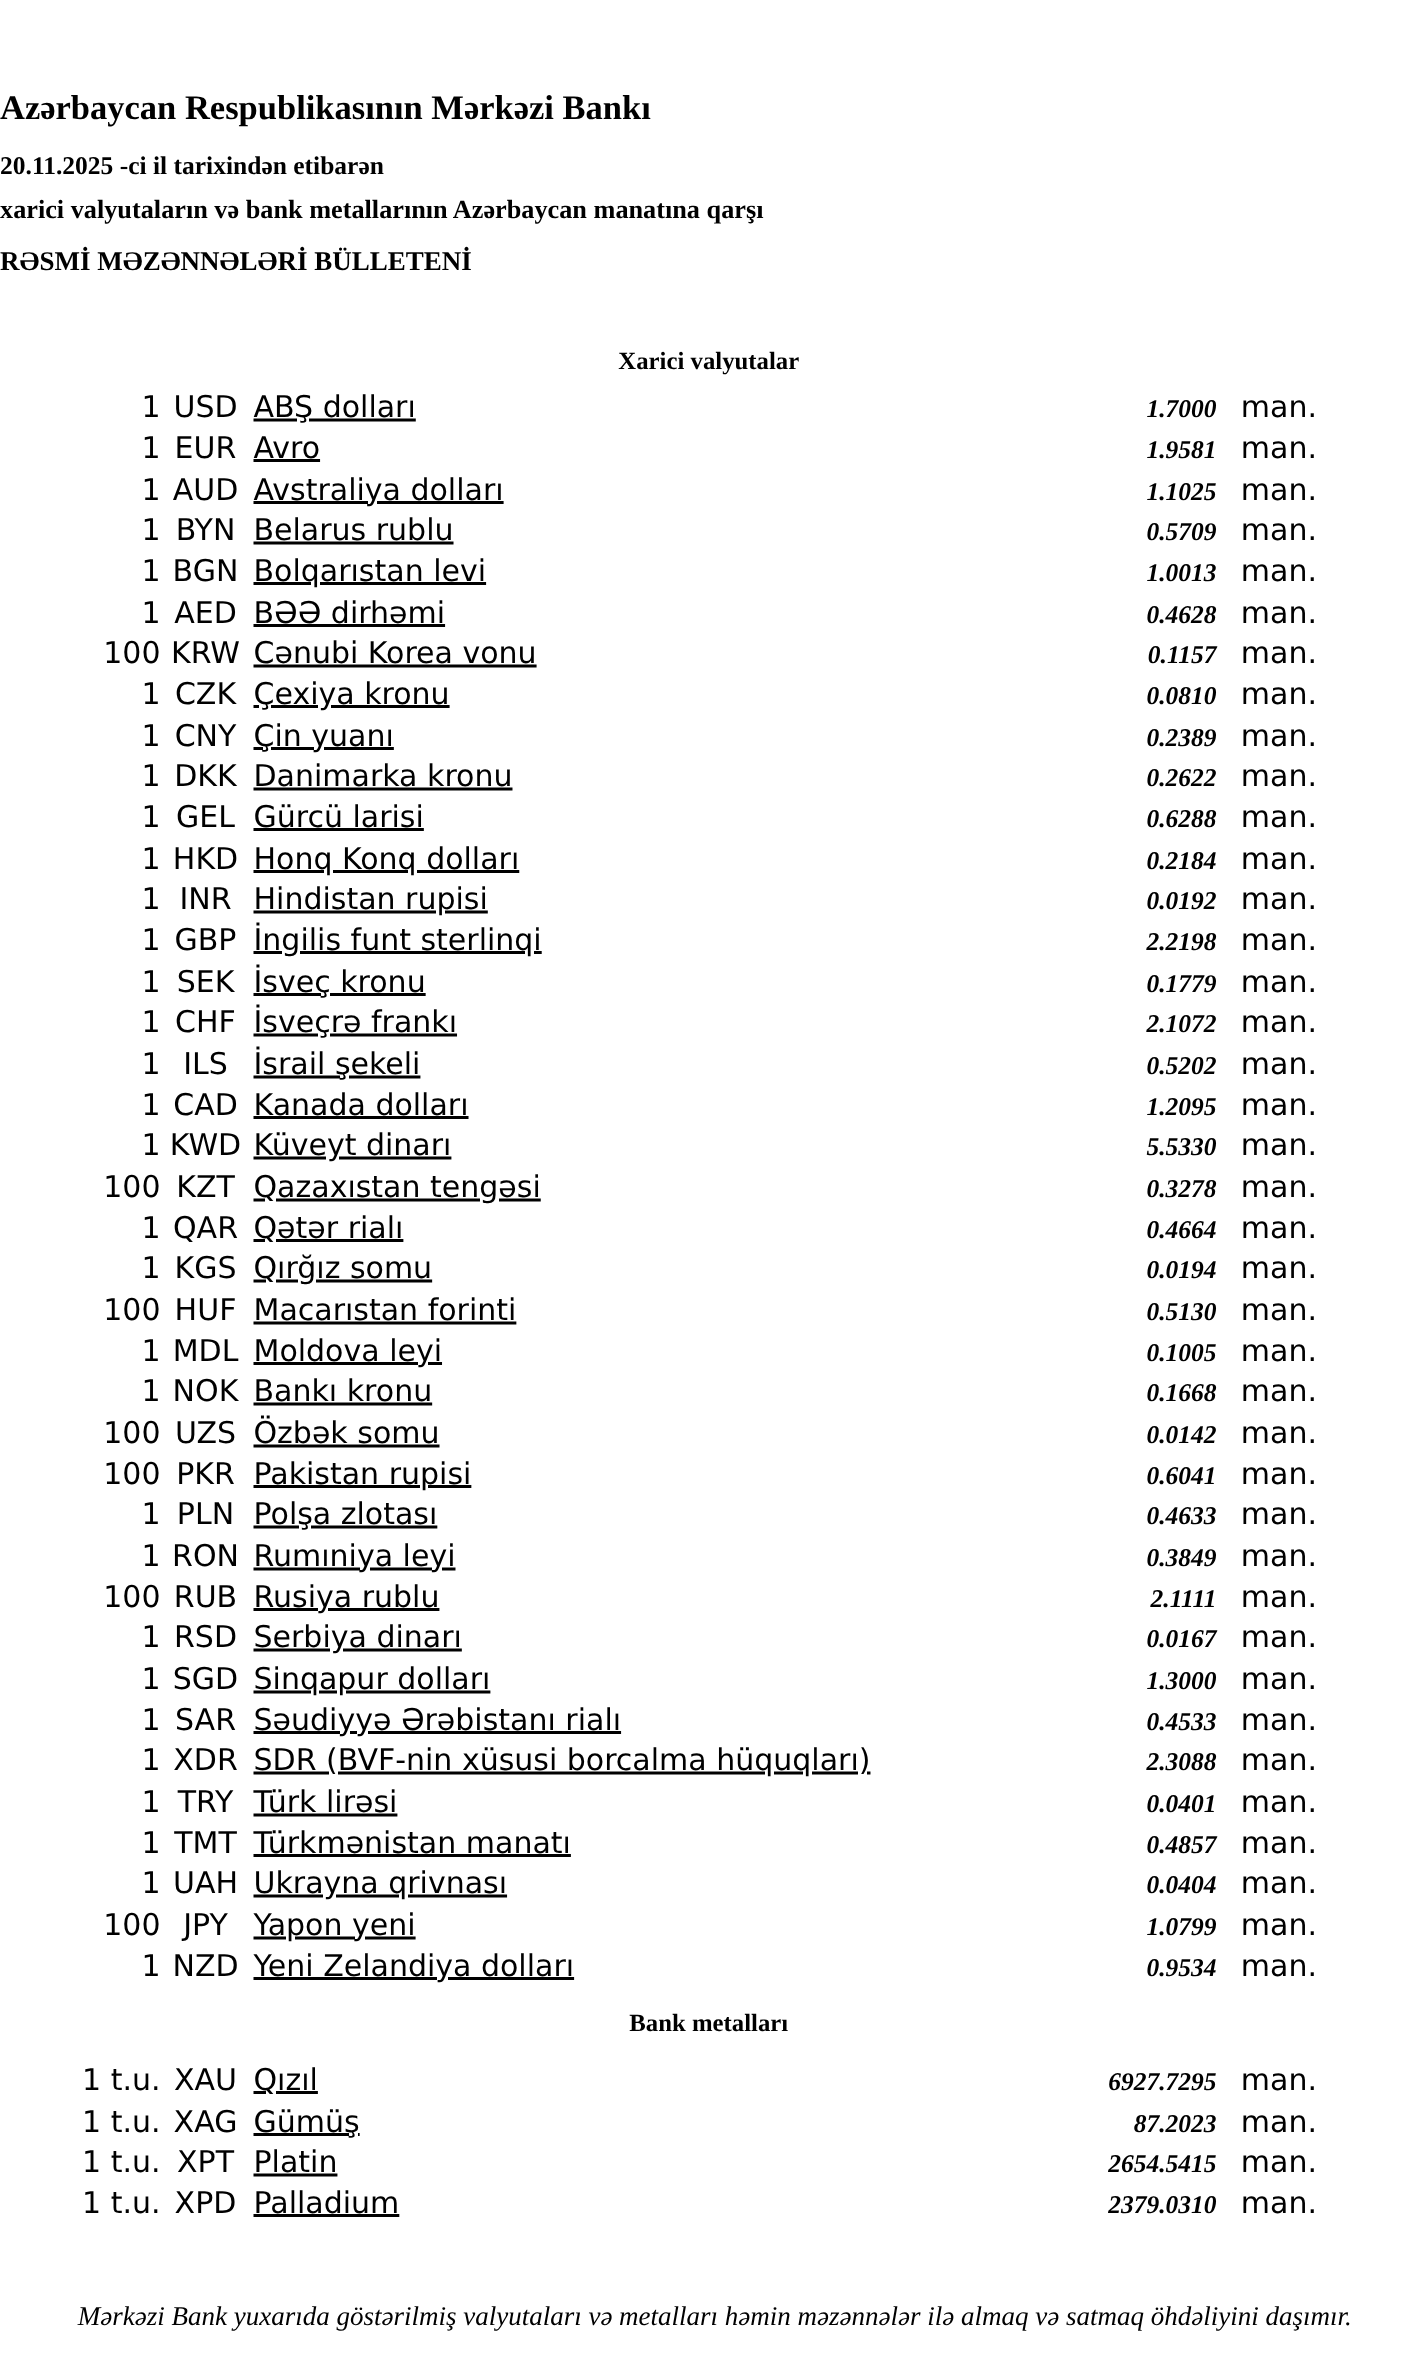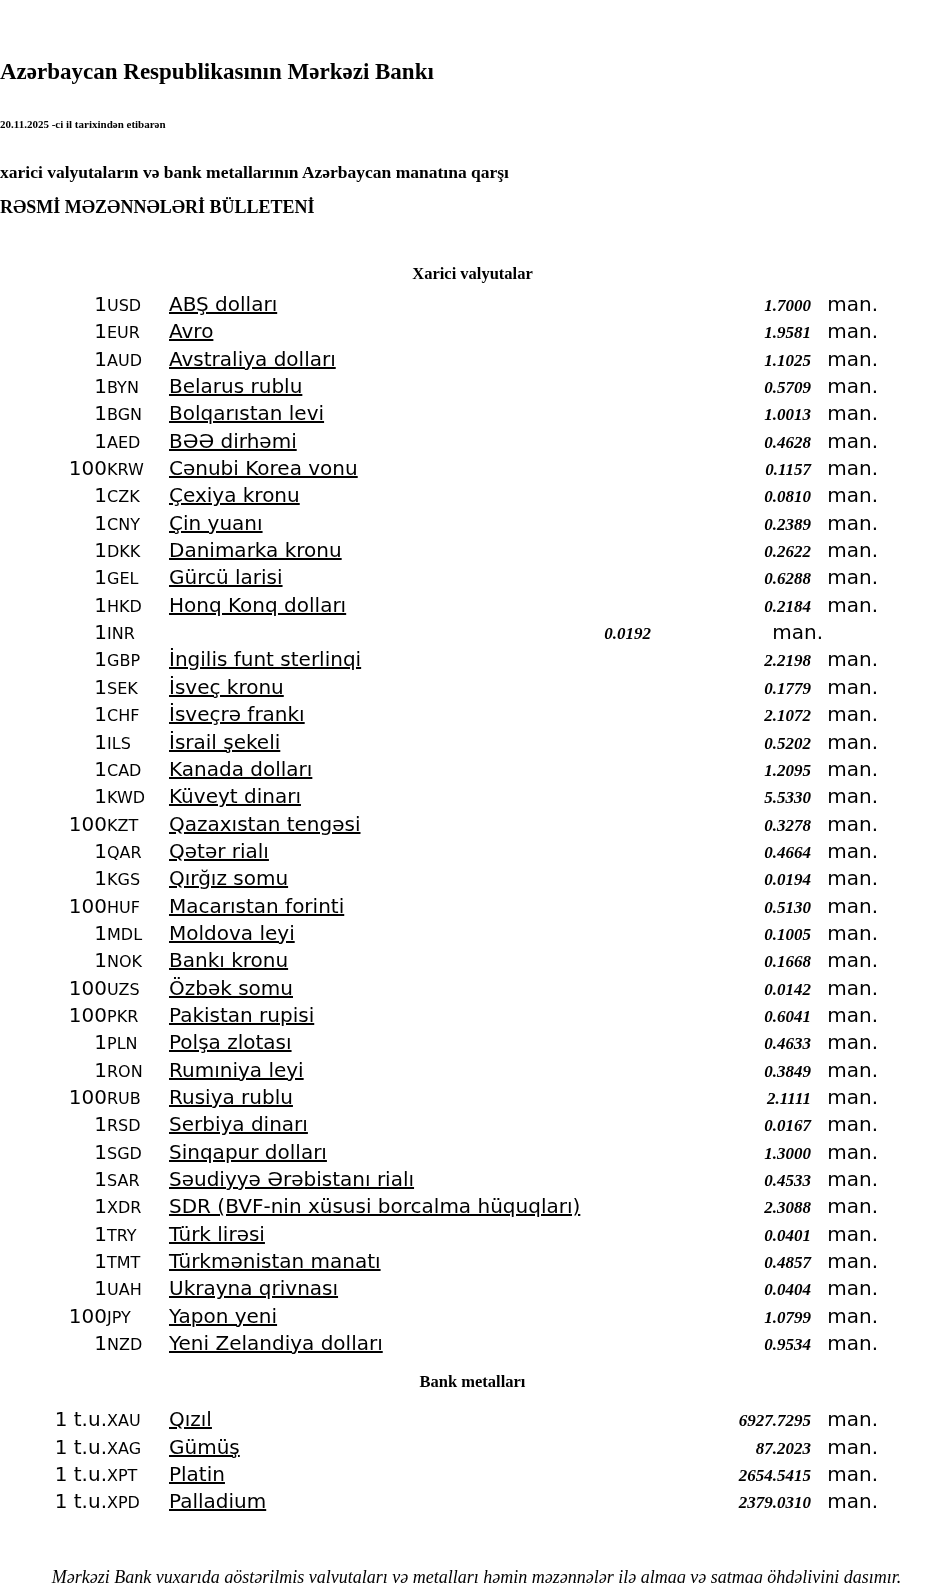--- a/index.html
+++ b/index.html
@@ -20,27 +20,27 @@
     text-align: left;
     font-family: "Liberation Serif", serif;
     font-weight: bold;
   }
   .bank-name {
     font-size: 23px;
     margin: 0;
     line-height: 28px;
   }
   .date-line {
-    font-size: 11px;
-    margin-top: 27px;
+    font-size: 17px;
+    margin-top: 14px;
     line-height: 22px;
   }
   .scope-line {
     font-size: 17.5px;
-    margin-top: 26px;
+    margin-top: 6px;
     line-height: 22px;
   }
   .bulletin-title {
     font-size: 18px;
     margin-top: 13px;
     line-height: 22px;
   }
   .section-title {
     text-align: center;
     font-family: "Liberation Serif", serif;
@@ -61,21 +61,22 @@
     align-items: baseline;
     height: 27.35px;
   }
   .cell-qty {
     text-align: right;
     font-size: 20px;
     line-height: 27.35px;
     white-space: nowrap;
   }
   .cell-code {
-    font-size: 16px;
+    text-align: center;
+    font-size: 20px;
     line-height: 27.35px;
   }
   .cell-name {
     text-align: left;
     padding-left: 2px;
     font-size: 20px;
     line-height: 27.35px;
     white-space: nowrap;
     text-decoration: underline;
   }
@@ -200,20 +201,21 @@
     <div class="rate-row">
     <span class="cell-qty">1</span>
     <span class="cell-code">HKD</span>
     <span class="cell-name">Honq Konq dolları</span>
     <span class="cell-rate">0.2184</span>
     <span class="cell-unit">man.</span>
   </div>
     <div class="rate-row">
     <span class="cell-qty">1</span>
     <span class="cell-code">INR</span>
+    <span class="cell-name">Hindistan rupisi</span>
     <span class="cell-rate">0.0192</span>
     <span class="cell-unit">man.</span>
   </div>
     <div class="rate-row">
     <span class="cell-qty">1</span>
     <span class="cell-code">GBP</span>
     <span class="cell-name">İngilis funt sterlinqi</span>
     <span class="cell-rate">2.2198</span>
     <span class="cell-unit">man.</span>
   </div>

